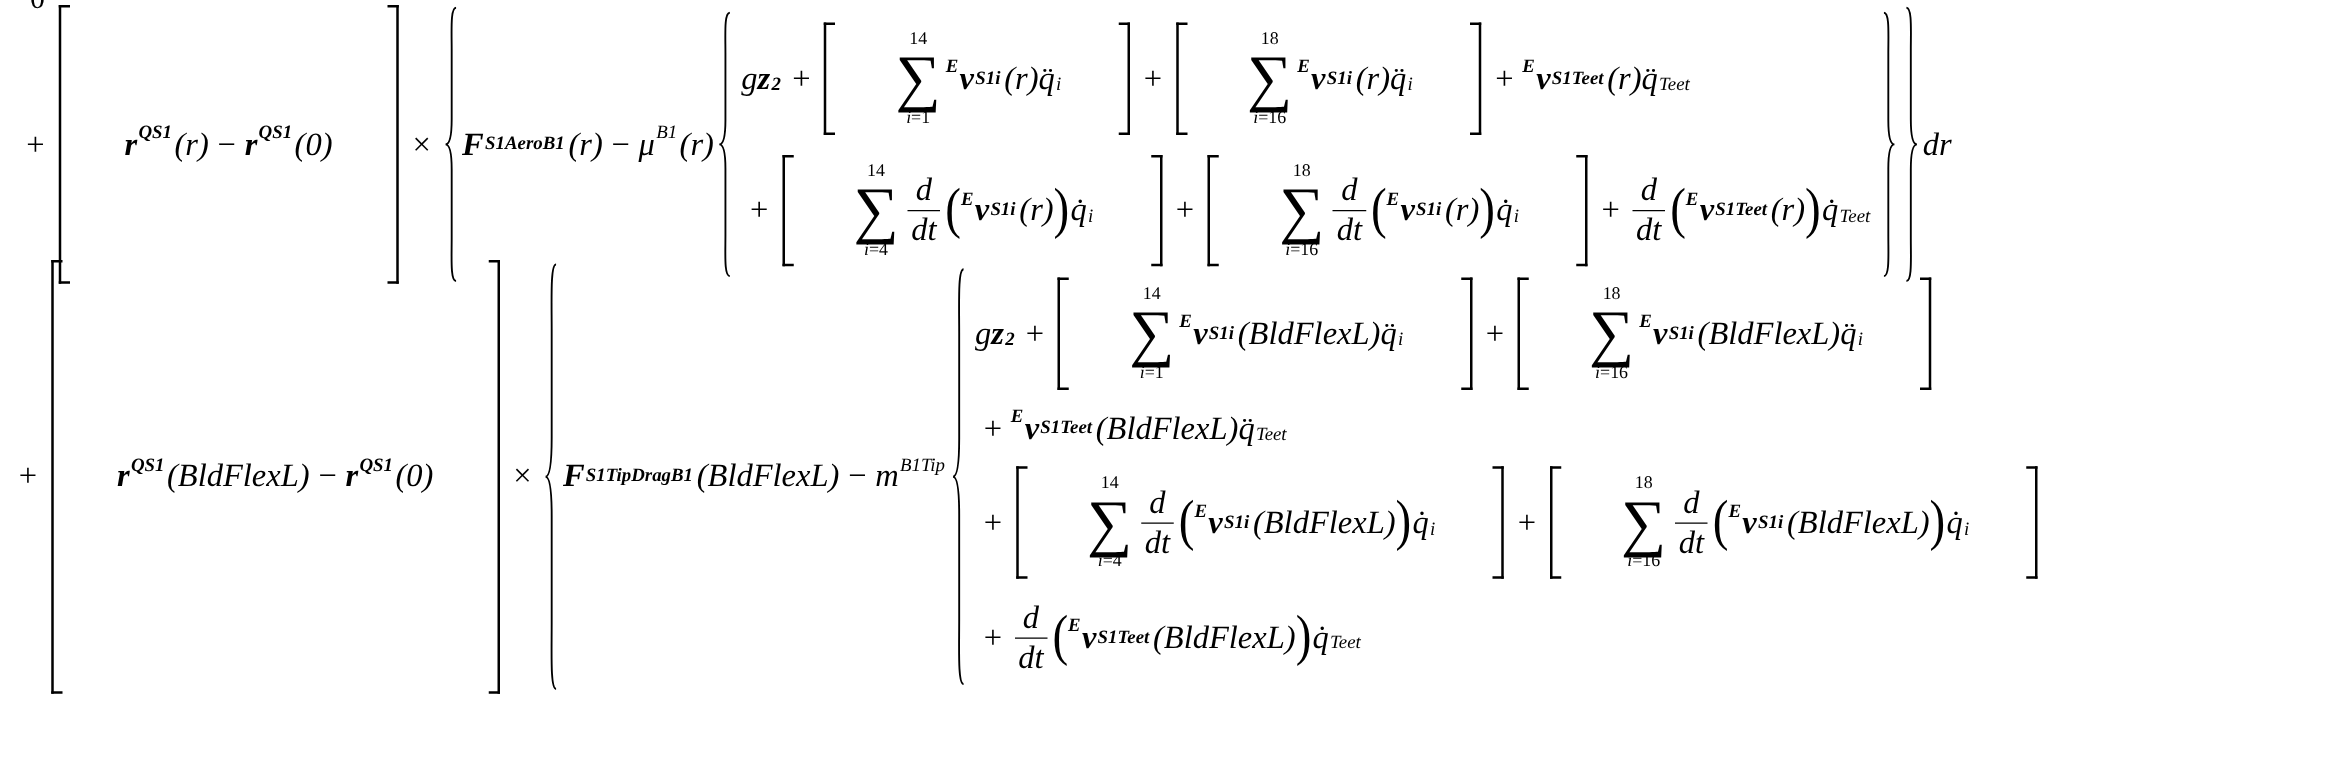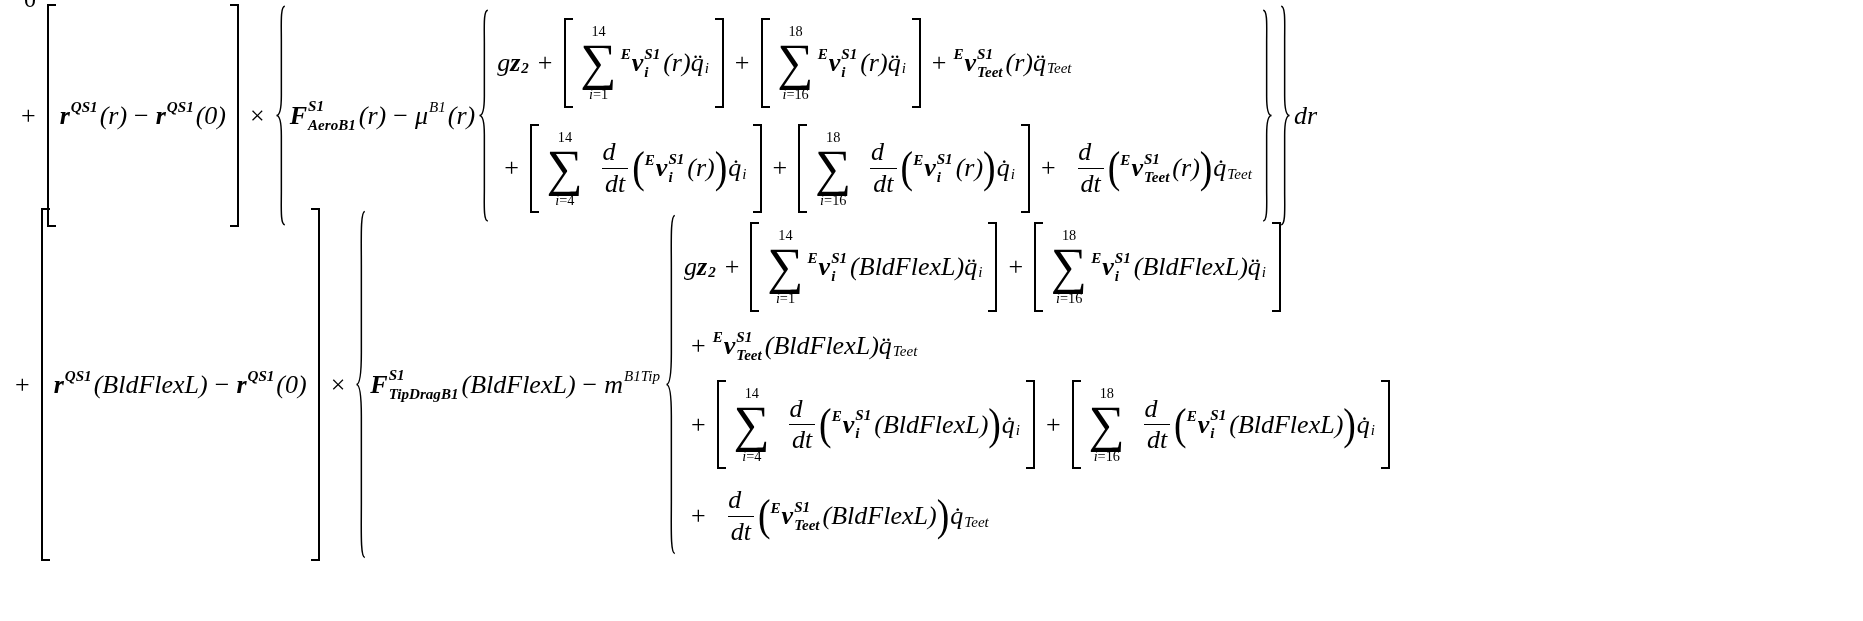--- a/index.html
+++ b/index.html
@@ -17,34 +17,34 @@
   .tok { line-height:1.15; }
   .it { font-style:italic; }
   .bi { font-style:italic; font-weight:bold; }
   .up { font-style:normal; }
   .tok-op { font-style:normal; margin:0 7px; }
 
   .sup    { font-size:.58em; transform:translateY(-.55em); margin:0 2px 0 1px; display:inline-block;font-family:Liberation Serif, serif; }
   .sub    { font-size:.58em; transform:translateY(.38em);  margin:0 2px 0 1px; display:inline-block; }
   .presup { font-size:.58em; transform:translateY(-.55em); margin-right:1px; display:inline-block; }
 
-  .ss { display:inline-flex; flex-direction:column; align-items:flex-start; justify-content:center;
+  .ss { display:inline-flex; align-items:flex-start; justify-content:center;
         font-size:.58em; line-height:1.2; margin:0 3px 0 1px; }
 
   .frac { display:inline-flex; flex-direction:column; align-items:center; margin:0 3px; line-height:1.1; }
   .fn { padding:0 3px 1px; }
-  .fd { padding:0 3px; border-top:1.5px solid #000;margin-left:12px; }
+  .fd { padding:0 3px; border-top:1.5px solid #000; }
 
   .bigop { display:inline-flex; flex-direction:column; align-items:center; margin:0 4px; }
   .lim   { font-size:.55em; line-height:1.15; display:inline-flex; align-items:center; }
   .lim .tok { line-height:1.15; }
   .sumop { font-size:1.95em; line-height:.92; font-style:normal; }
   .intop { font-size:2.9em;  line-height:.88; font-style:normal; transform:scaleY(1.05); margin:2px 0; }
 
-  .sqb { display:inline-flex; align-items:center; margin:0 4px; align-self:stretch; }
+  .sqb { display:inline-flex; align-items:center; margin:0 4px; align-self:stretch;gap:40px; }
   .sqb > .mrow { padding:5px 1px; }
   .bl, .br { align-self:stretch; width:7px; flex:none; }
   .bl { border:2px solid #000; border-right:none; margin-right:3px; }
   .br { border:2px solid #000; border-left:none;  margin-left:3px; }
 
   .brgrp { display:inline-flex; align-items:center; align-self:stretch; margin:0 2px; }
   .brgrp > .mrow { padding:4px 2px; }
   .brc { align-self:stretch; width:14px; flex:none; }
   .brc svg { width:100%; height:100%; display:block; }
 

